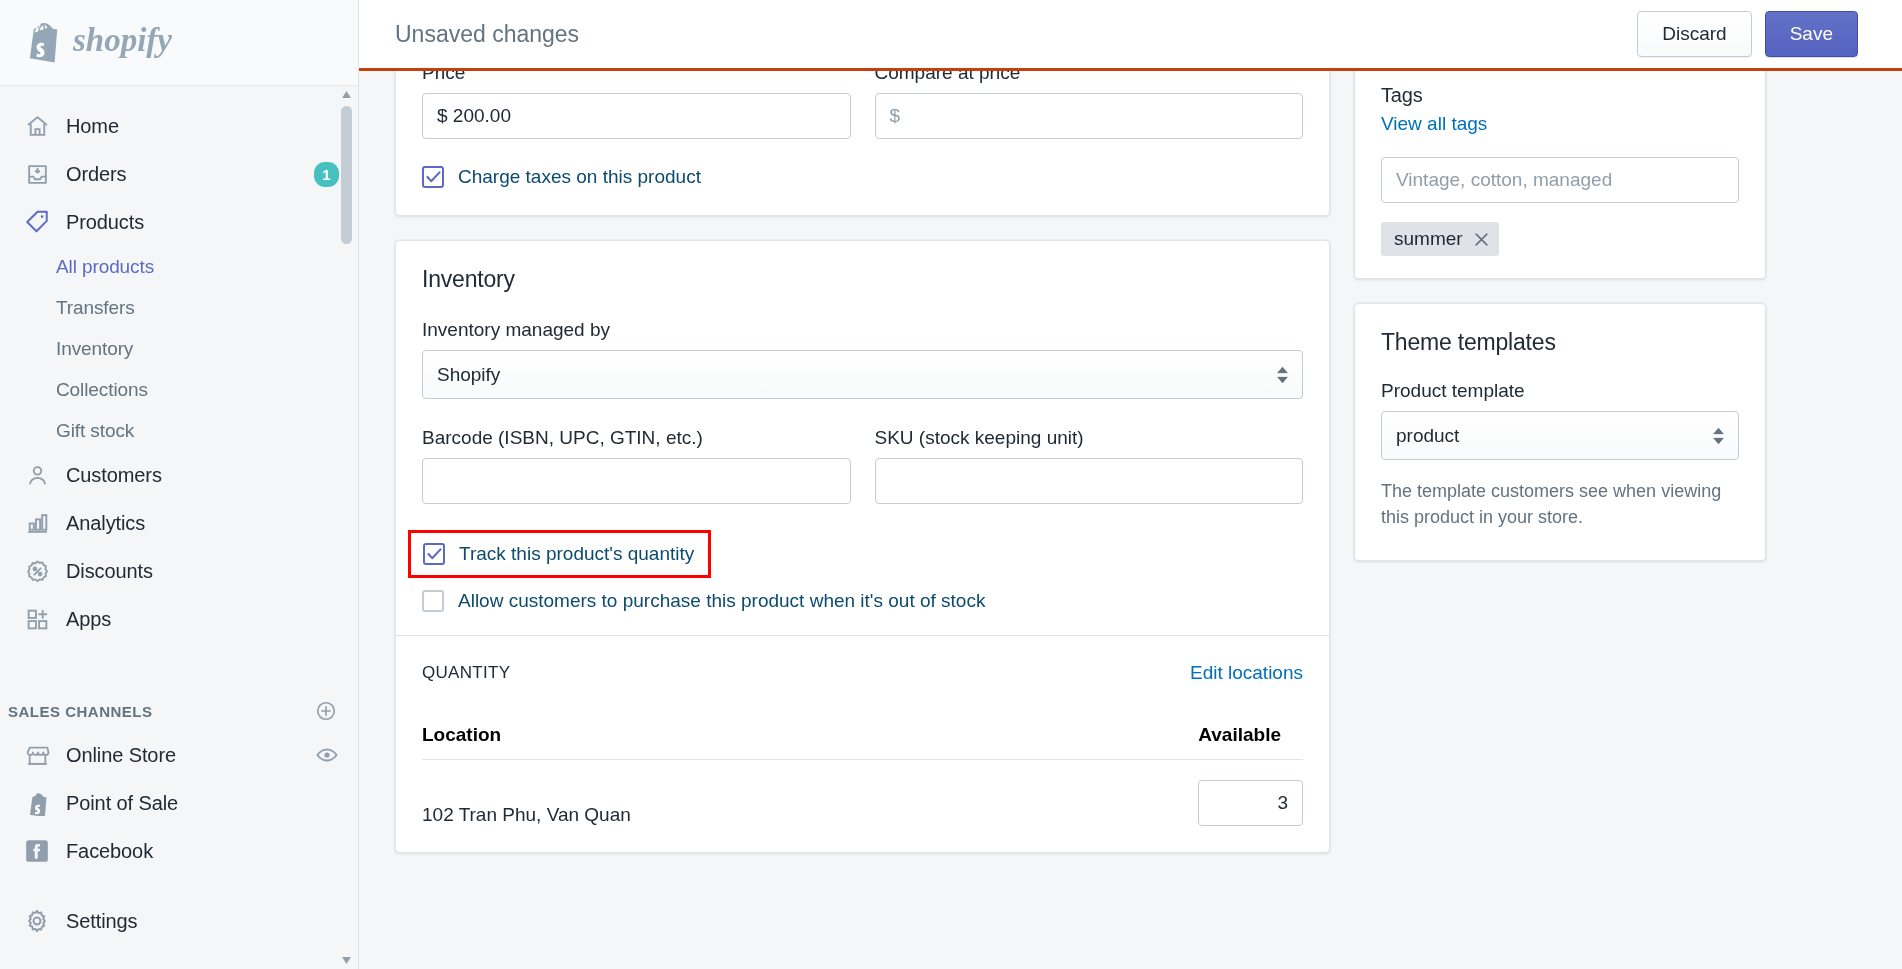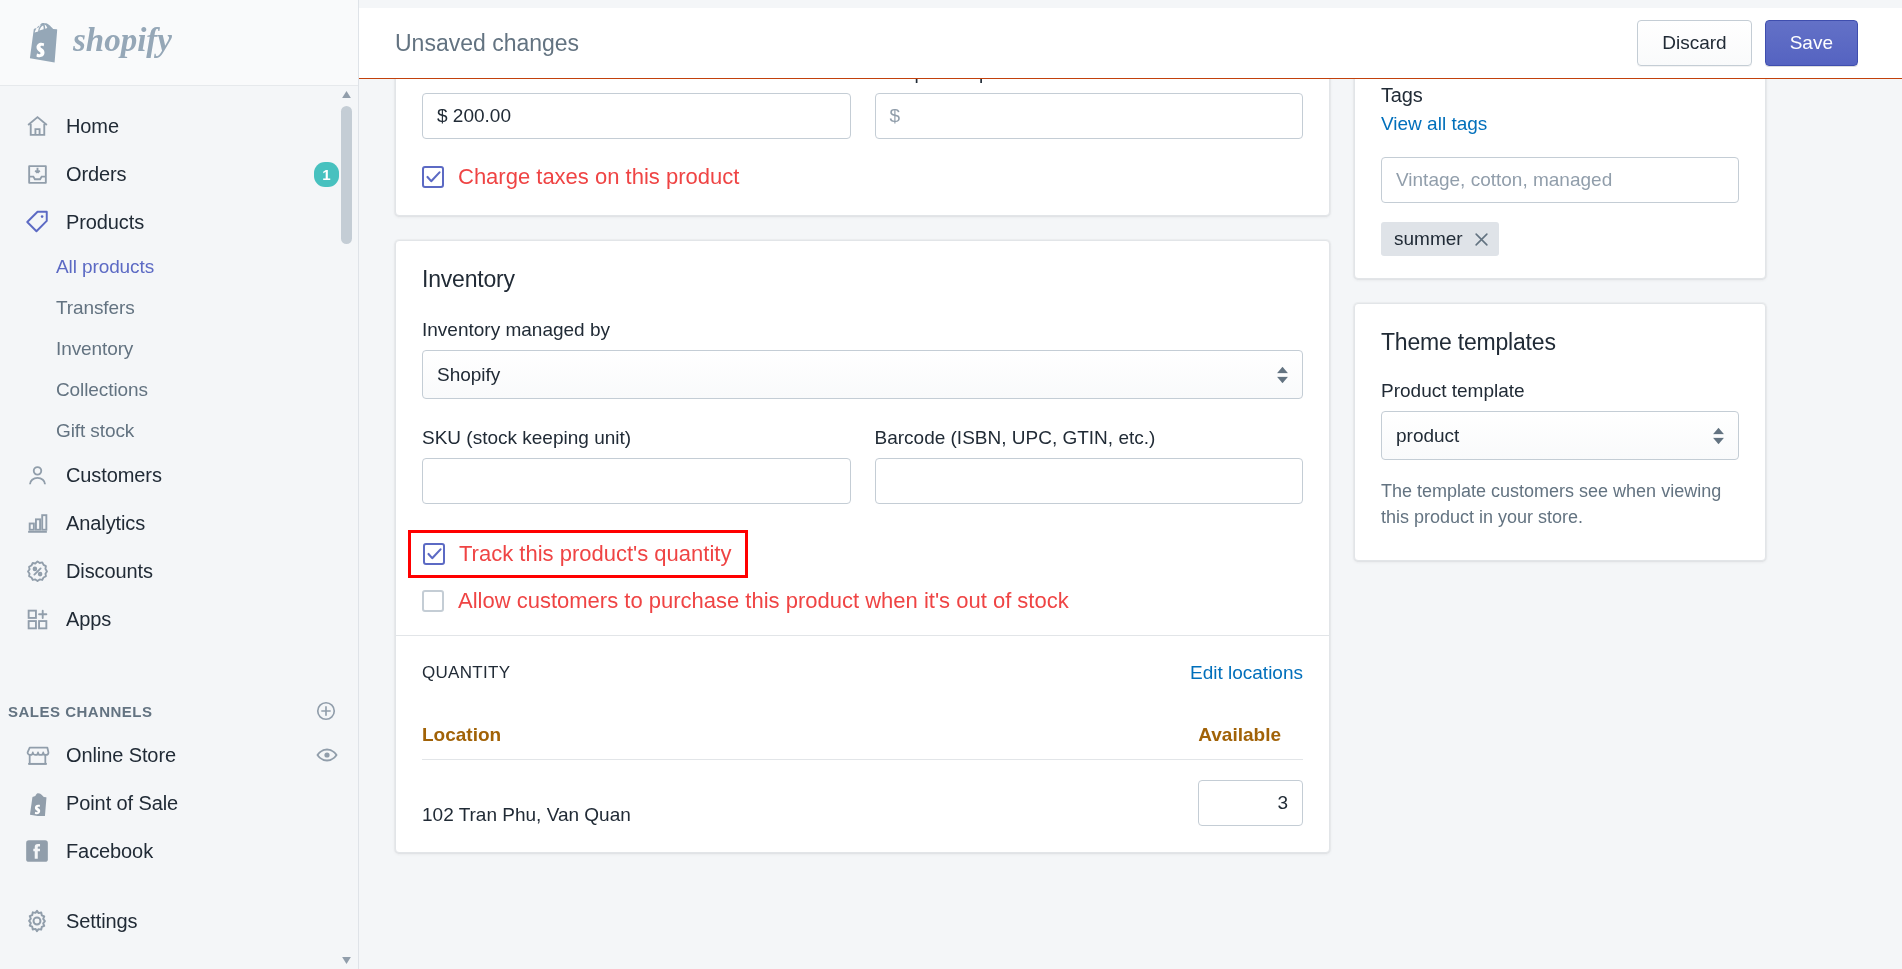--- a/index.html
+++ b/index.html
@@ -93,23 +93,22 @@
     cursor: pointer;
   }
 
   
   #topbar {
     position: absolute; left: 359px; top: 0;
     width: 1543px; height: 71px;
     background: #fff;
     display: flex; align-items: center;
     padding: 0 44px 0 36px;
-    border-bottom: 1px solid #c2410c;
+    border-bottom: 3px solid #c2410c;
     z-index: 5;
-    margin-top: 8px;
   }
   #topbar-title {
     font-size: 23px; color: #637381;
   }
   #topbar-actions { margin-left: auto; display: flex; gap: 13px; }
   .btn {
     font-size: 19px; border-radius: 4px;
     padding: 0 24px; height: 46px;
     display: flex; align-items: center; justify-content: center;
     cursor: pointer; white-space: nowrap;
@@ -179,39 +178,39 @@
 
   .checkrow { display: flex; align-items: flex-start; }
   .cbox {
     width: 22px; height: 22px; flex: 0 0 22px;
     border: 2px solid #5c6ac4; border-radius: 3px;
     background: #fff; margin-right: 14px;
     display: flex; align-items: center; justify-content: center;
     cursor: pointer; margin-top: 1px;
   }
   .cbox.off { border: 2px solid #c4cdd5; }
-  .checklabel { font-size: 22px; color: #ef4444; line-height: 24px; }
+  .checklabel { font-size: 19px; color: #0c4a6e; line-height: 24px; }
 
   .redbox {
     border: 3px solid #ff0000;
     display: inline-flex; align-items: center;
     padding: 9px 14px 9px 12px;
     margin-left: -14px;
   }
 
   .divider { height: 1px; background: #e2e5e8; }
   .section-label {
     font-size: 17px; color: #212b36; letter-spacing: 0.3px;
   }
   .link { color: #006fbb; font-size: 19px; cursor: pointer; }
   .link-sm { color: #006fbb; font-size: 19px; cursor: pointer; }
 
   .tbl-head {
     display: flex; align-items: center;
-    font-size: 19px; font-weight: bold; color: #a16207;
+    font-size: 19px; font-weight: bold; color: #000000;
   }
   .tbl-row { display: flex; align-items: flex-end; }
   .qty-input {
     width: 105px; height: 46px;
     border: 1px solid #c4cdd5; border-radius: 4px;
     font-size: 19px; color: #212b36;
     text-align: right; padding: 0 14px; line-height: 44px;
     background:#fff;
     font-family: "Liberation Sans", sans-serif;
   }
@@ -470,25 +469,25 @@
                   </svg>
                 <svg width="11" height="7" viewBox="0 0 10 6">
                     <path d="M5 6L0 0h10z" fill="#637381"></path>
                   </svg>
               </span>
             </div>
           </div>
 
           <div class="row2" style="margin-top:28px;">
             <div>
+              <label class="field-label">Barcode (ISBN, UPC, GTIN, etc.)</label>
+              <div class="input"></div>
+            </div>
+            <div>
               <label class="field-label">SKU (stock keeping unit)</label>
-              <div class="input"></div>
-            </div>
-            <div>
-              <label class="field-label">Barcode (ISBN, UPC, GTIN, etc.)</label>
               <div class="input"></div>
             </div>
           </div>
 
           <div style="margin-top:26px;">
             <div class="redbox">
               <div class="checkrow">
                 <span class="cbox">
                   <svg width="15" height="12" viewBox="0 0 16 13">
                       <path d="M1.5 6.5l4 4.5L14.5 1.5" stroke="#5c6ac4" stroke-width="2.3" fill="none" stroke-linecap="round" stroke-linejoin="round"></path>

